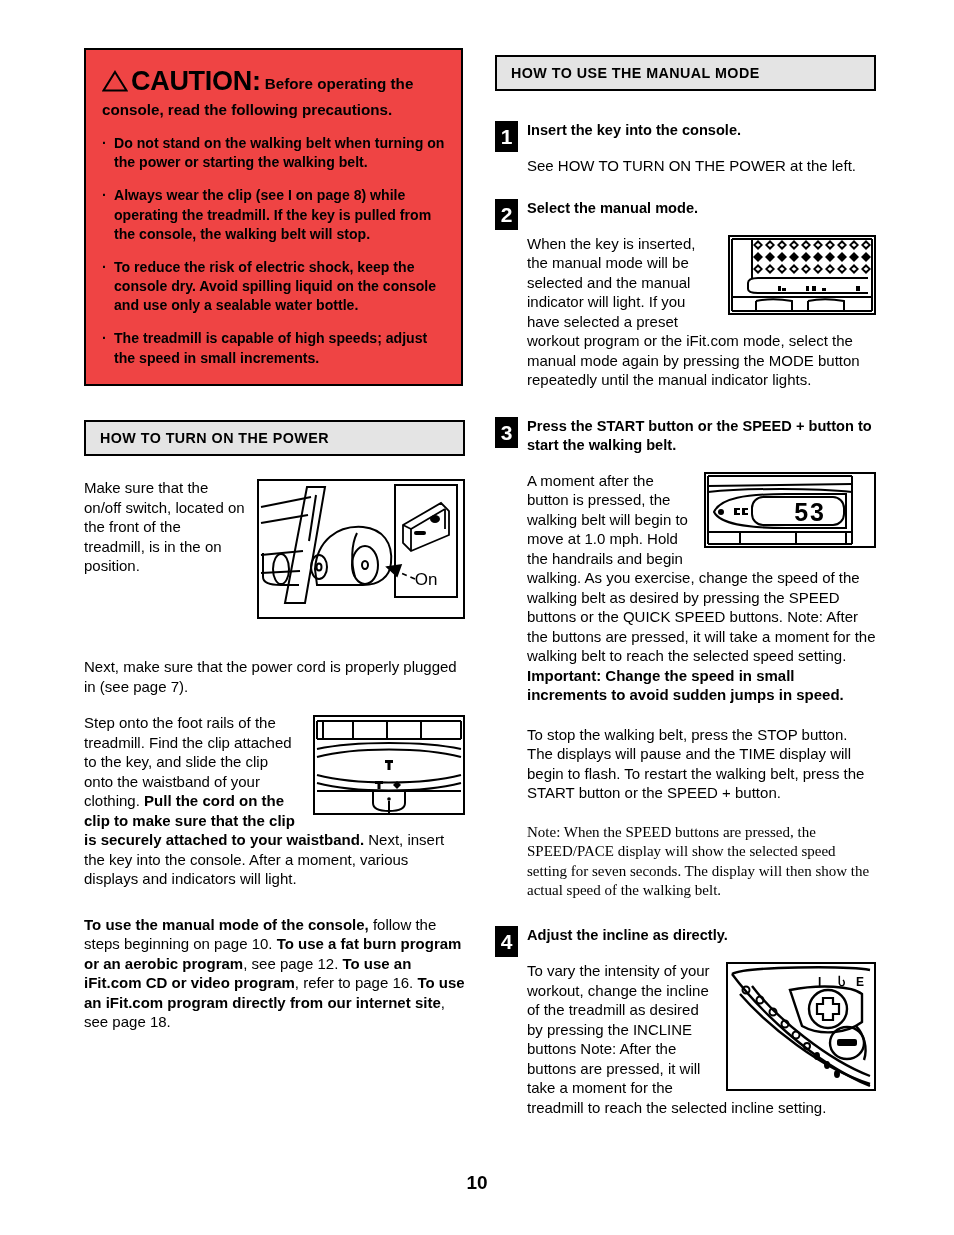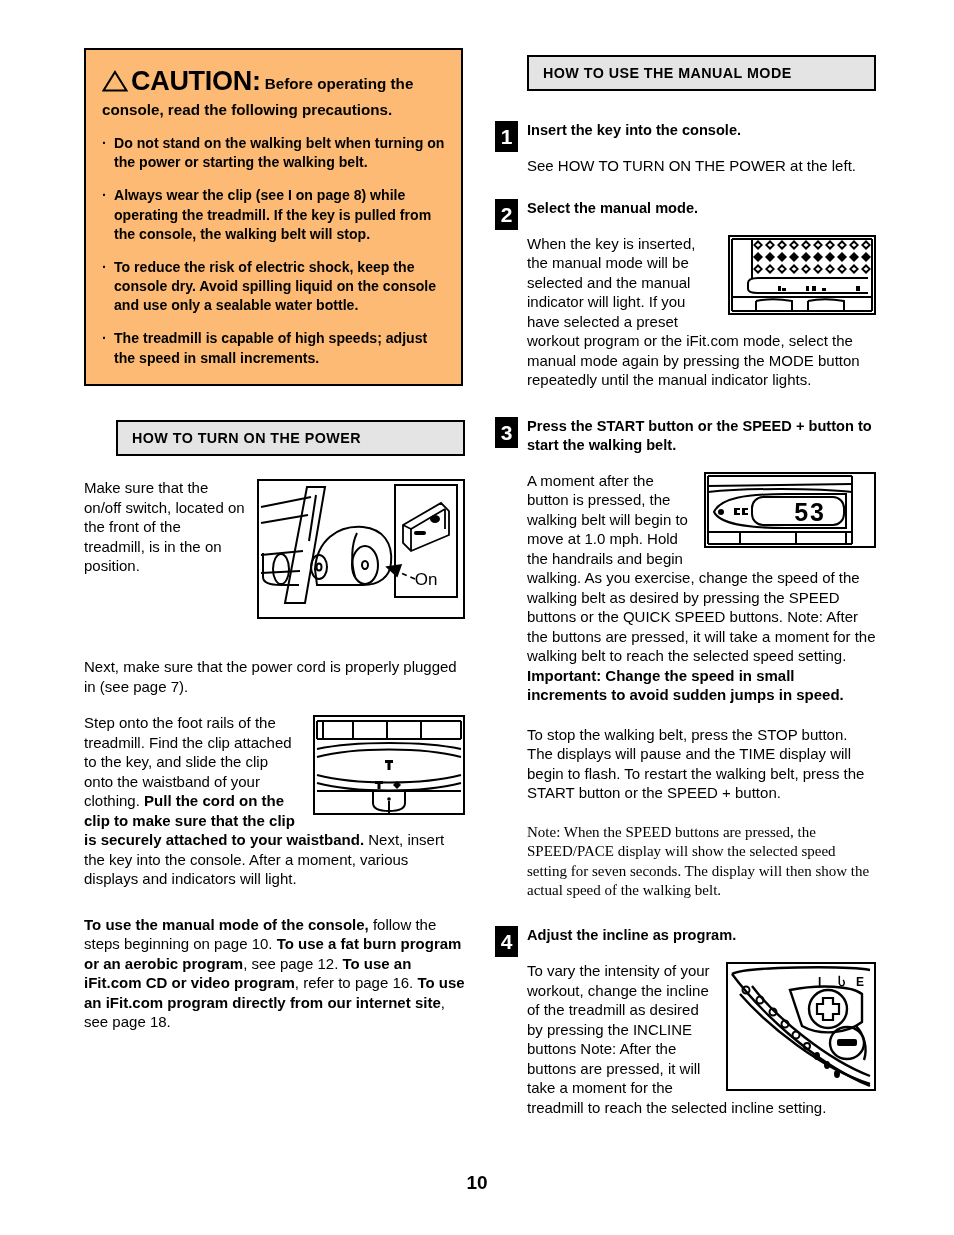--- a/index.html
+++ b/index.html
@@ -25,21 +25,21 @@
   .col-right { left: 495px; }
 
   
   .caution-box {
     position: absolute;
     left: 84px;
     top: 48px;
     width: 379px;
     box-sizing: border-box;
     border: 2px solid #000;
-    background: #fdba74;
+    background: #ef4444;
     padding: 14px 16px 16px 16px;
   }
   .caution-head {
     font-weight: bold;
     font-size: 15.2px;
     line-height: 1.33;
   }
   .caution-head .tri {
     display: inline-block;
     vertical-align: -3px;
@@ -72,21 +72,20 @@
 
   
   .sec-bar {
     box-sizing: border-box;
     border: 2px solid #000;
     background: #e4e4e4;
     padding: 8px 14px 8px 14px;
     font-weight: bold;
     font-size: 14.3px;
     letter-spacing: 0.45px;
-    margin-left: 32px;
   }
 
   
   p.body {
     margin: 0;
     font-size: 15px;
     line-height: 1.30;
   }
   p.body + p.body { margin-top: 17px; }
   .b { font-weight: bold; }
@@ -409,21 +408,21 @@
           </svg>
         </div>
         <p class="body"><span>A moment after the button is pressed, the walking belt will begin to move at 1.0 mph. Hold the handrails and begin walking. As you exercise, change the speed of the walking belt as desired by pressing the SPEED buttons or the QUICK SPEED buttons. Note: After the buttons are pressed, it will take a moment for the walking belt to reach the selected speed setting. </span><span class="b">Important: Change the speed in small increments to avoid sudden jumps in speed.</span></p>
         <p class="body" style="margin-top:20px;">To stop the walking belt, press the STOP button. The displays will pause and the TIME display will begin to flash. To restart the walking belt, press the START button or the SPEED + button.</p>
         <p class="body" style="margin-top:20px;font-family:Liberation Serif, serif;">Note: When the SPEED buttons are pressed, the SPEED/PACE display will show the selected speed setting for seven seconds. The display will then show the actual speed of the walking belt.</p>
       </div>
     </div>
 
     <div class="step" style="margin-top:25px;">
       <div class="step-num">4</div>
-      <p class="step-title">Adjust the incline as program.</p>
+      <p class="step-title">Adjust the incline as directly.</p>
       <div class="step-body clearfix">
         <div class="fig fig-right" style="width:150px;height:129px;margin-top:1px;">
           <svg width="146" height="125" viewBox="0 0 146 125" aria-hidden="true">
             <g fill="none" stroke="#000" stroke-width="2.4">
 
               <path d="M4 10 C18 2 120 2 142 6"></path>
               <path d="M4 10 C28 42 80 96 142 122"></path>
 
               <path d="M12 30 C40 62 92 104 142 120"></path>
               <path d="M24 22 C48 54 100 96 142 112"></path>

